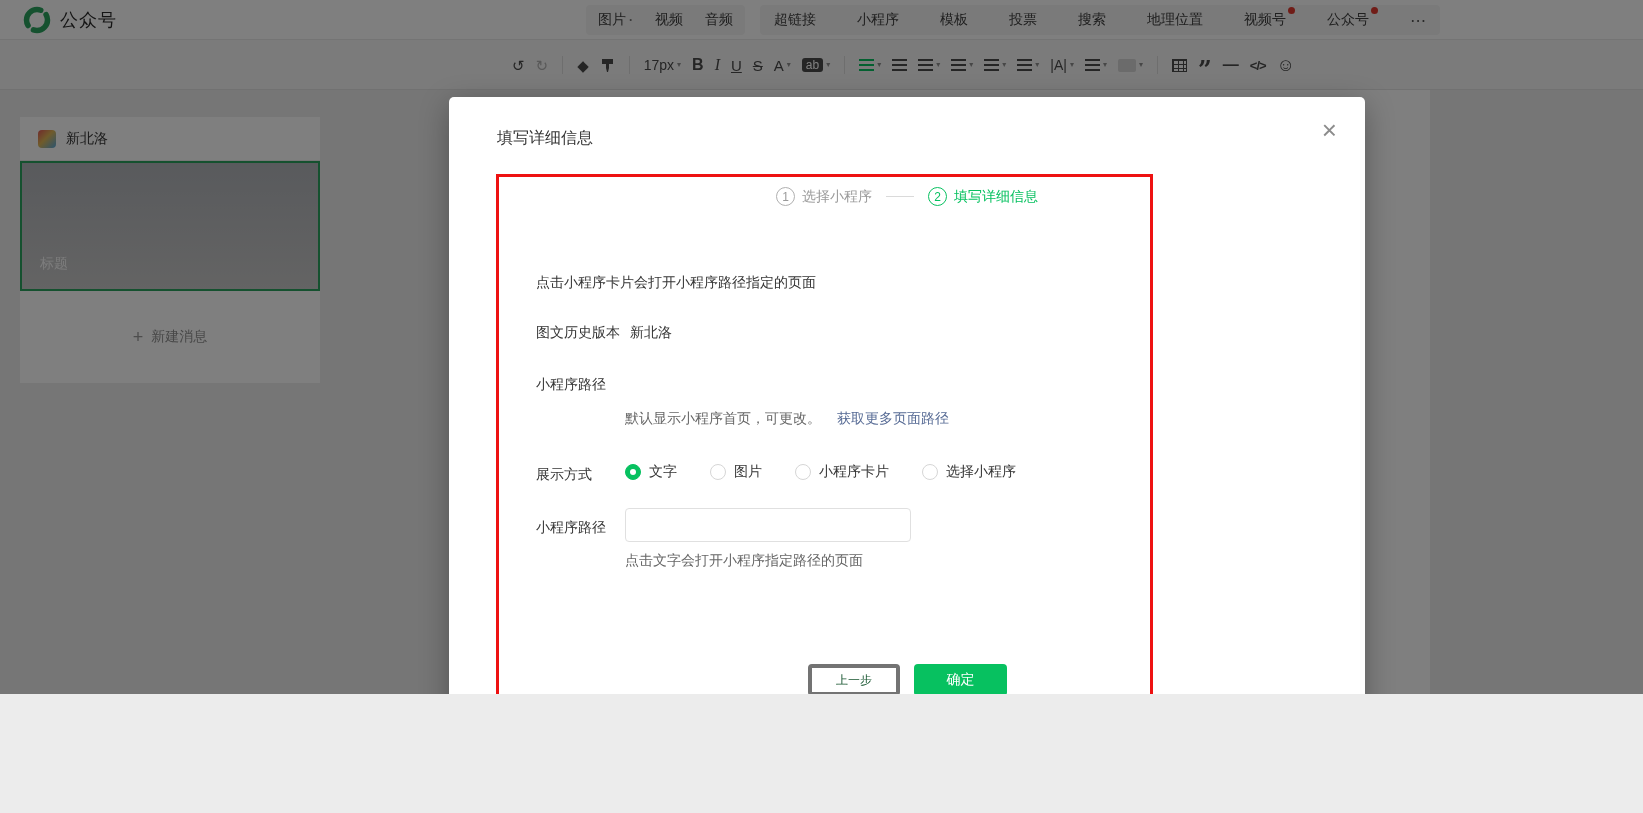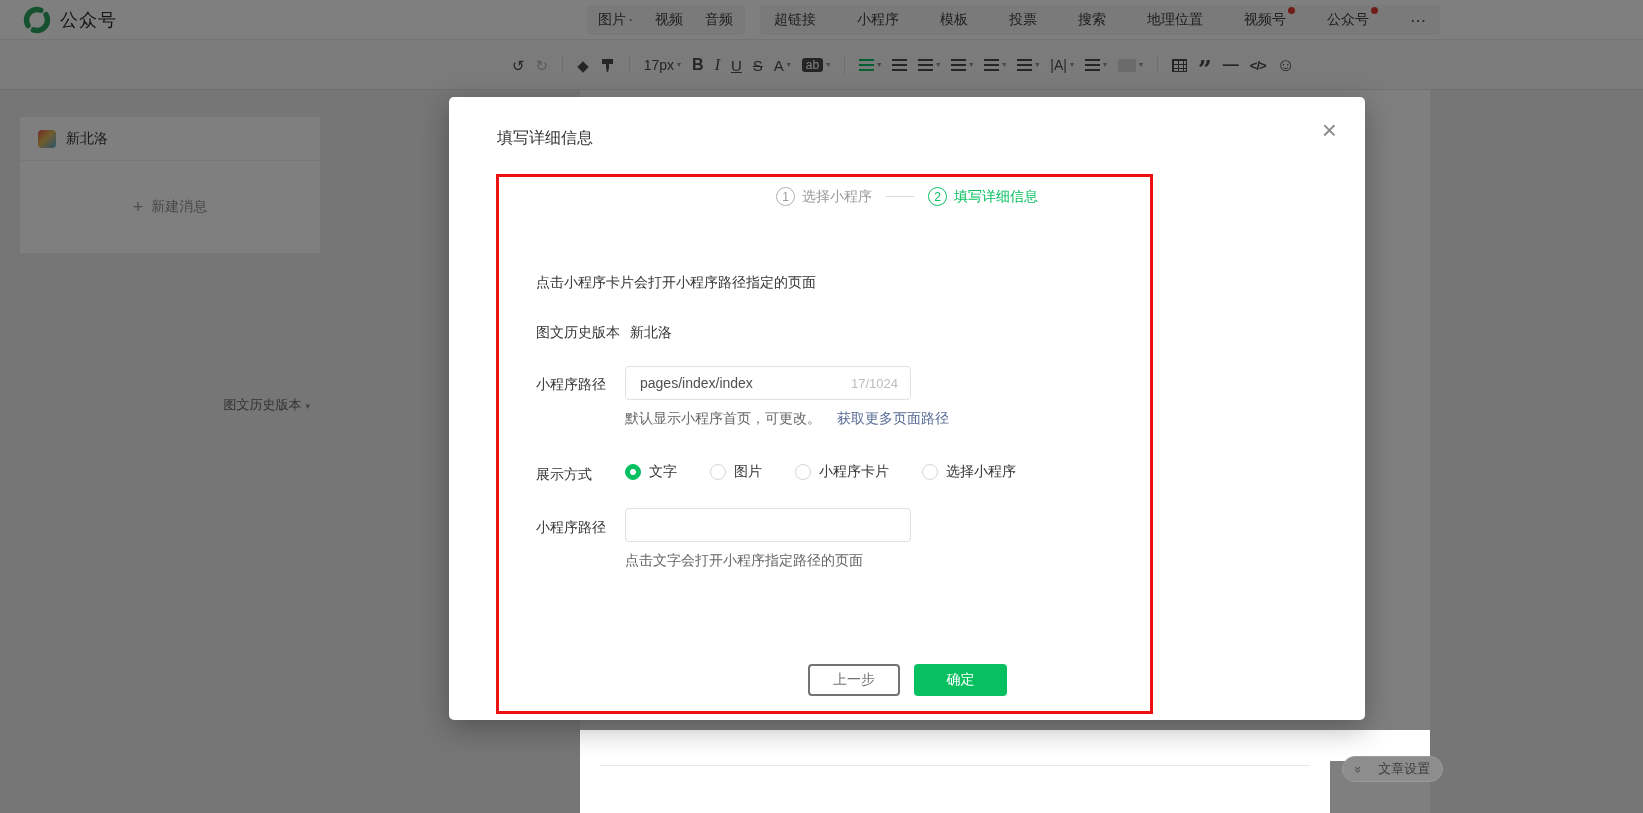--- a/index.html
+++ b/index.html
@@ -1,18 +1,18 @@
 <!DOCTYPE html>
 <html><head>
 <meta charset="utf-8">
 <style>
   *{margin:0;padding:0;box-sizing:border-box}
   html,body{width:1643px;height:813px}
   body{font-family:"Liberation Sans","DejaVu Sans",sans-serif;background:#ececec}
-  .canvas{position:relative;width:1643px;height:813px;overflow:hidden;background:#ececec}
+  .canvas{position:relative;width:1643px;height:694px;overflow:hidden;background:#ececec}
 
   
   .topbar{position:absolute;left:0;top:0;width:100%;height:40px;background:#fff;border-bottom:1px solid #e9e9e9;z-index:2}
   .brand{position:absolute;left:22px;top:5px;display:flex;align-items:center;gap:8px}
   .brand-name{font-size:18px;color:#2b2b2b;letter-spacing:1px}
   .navg{position:absolute;top:5px;height:30px;background:#f4f4f4;border-radius:4px;display:flex;align-items:center;font-size:14px;color:#404040}
   #navg1{left:586px;padding:0 12px;gap:22px}
   #navg2{left:760px;padding:0 14px;gap:41px}
   .ni{position:relative;cursor:pointer;white-space:nowrap;display:flex;align-items:center;gap:3px}
   .ni .badge{position:absolute;top:-4px;right:-9px;width:7px;height:7px;border-radius:50%;background:#e0392e}
@@ -77,21 +77,21 @@
   .inp{position:absolute;left:176px;width:286px;height:34px;border:1px solid #e0e0e0;border-radius:4px;background:#fff;display:flex;align-items:center;justify-content:space-between;padding:0 12px 0 14px;font-size:14px;cursor:text}
   .inp .v{color:#4f4f4f}
   .inp .cnt{color:#bdbdbd;font-size:13px}
   .help{position:absolute;left:176px;font-size:14px;color:#666}
   .lnk{color:#576b95;cursor:pointer;margin-left:16px}
   .radios{position:absolute;left:176px;top:366px;display:flex;align-items:center;gap:33px}
   .ropt{display:flex;align-items:center;gap:8px;font-size:14px;color:#353535;cursor:pointer}
   .rc{width:16px;height:16px;border-radius:50%;border:1px solid #d6d6d6;background:#fff;display:flex;align-items:center;justify-content:center;flex:none}
   .ropt.sel .rc{background:#07c160;border-color:#07c160}
   .rdot{width:6px;height:6px;border-radius:50%;background:#fff}
-  .btn-prev{position:absolute;left:359px;top:567px;width:92px;height:32px;background:#fff;border:2px solid #737373;border-radius:4px;font-size:14px;color:#737373;display:flex;align-items:center;justify-content:center;cursor:pointer}
+  .btn-prev{position:absolute;left:359px;top:567px;width:92px;height:32px;background:#fff;border:4px solid #737373;border-radius:4px;font-size:12px;color:#14532d;display:flex;align-items:center;justify-content:center;cursor:pointer}
   .btn-ok{position:absolute;left:465px;top:567px;width:93px;height:32px;background:#07c160;border:none;border-radius:4px;font-size:14px;color:#fff;display:flex;align-items:center;justify-content:center;cursor:pointer}
 </style>
 </head>
 <body>
 
 <div class="canvas">
 
   <div class="paper"></div>
 
   <div class="topbar">
@@ -219,27 +219,27 @@
       <span class="ti code-ic">&lt;/&gt;</span>
       <span class="ti emoji-ic">☺</span>
     </div>
   </div>
 
   <div class="panel">
     <div class="panel-h">
       <i class="avatar"></i>
       <span class="acct">新北洛</span>
     </div>
+    <div class="cover">
+      <span class="cover-t">标题</span>
+    </div>
     <div class="newmsg">
       <span class="plus">+</span>
       <span>新建消息</span>
     </div>
-  </div>
-  <div class="history">
-    <span>图文历史版本</span><b class="car">▾</b>
   </div>
 
   <div class="overlay"></div>
 
   <div class="paper-bottom">
     <div class="pb-line"></div>
   </div>
   <div class="paper-sliver"></div>
 
   <div class="artset">
@@ -264,24 +264,20 @@
         <span>填写详细信息</span>
       </span>
     </div>
 
     <div class="f-label" style="top:177px;left:87px">点击小程序卡片会打开小程序路径指定的页面</div>
 
     <div class="f-label" style="top:227px">图文历史版本</div>
     <div class="f-val" style="top:227px;left:181px">新北洛</div>
 
     <div class="f-label" style="top:279px">小程序路径</div>
-    <div class="inp" style="top:269px">
-      <span class="v">pages/index/index</span>
-      <span class="cnt">17/1024</span>
-    </div>
     <div class="help" style="top:313px">
       <span>默认显示小程序首页，可更改。</span><span class="lnk">获取更多页面路径</span>
     </div>
 
     <div class="f-label" style="top:369px">展示方式</div>
     <div class="radios">
       <span class="ropt sel">
         <span class="rc">
             <i class="rdot"></i>
           </span>

